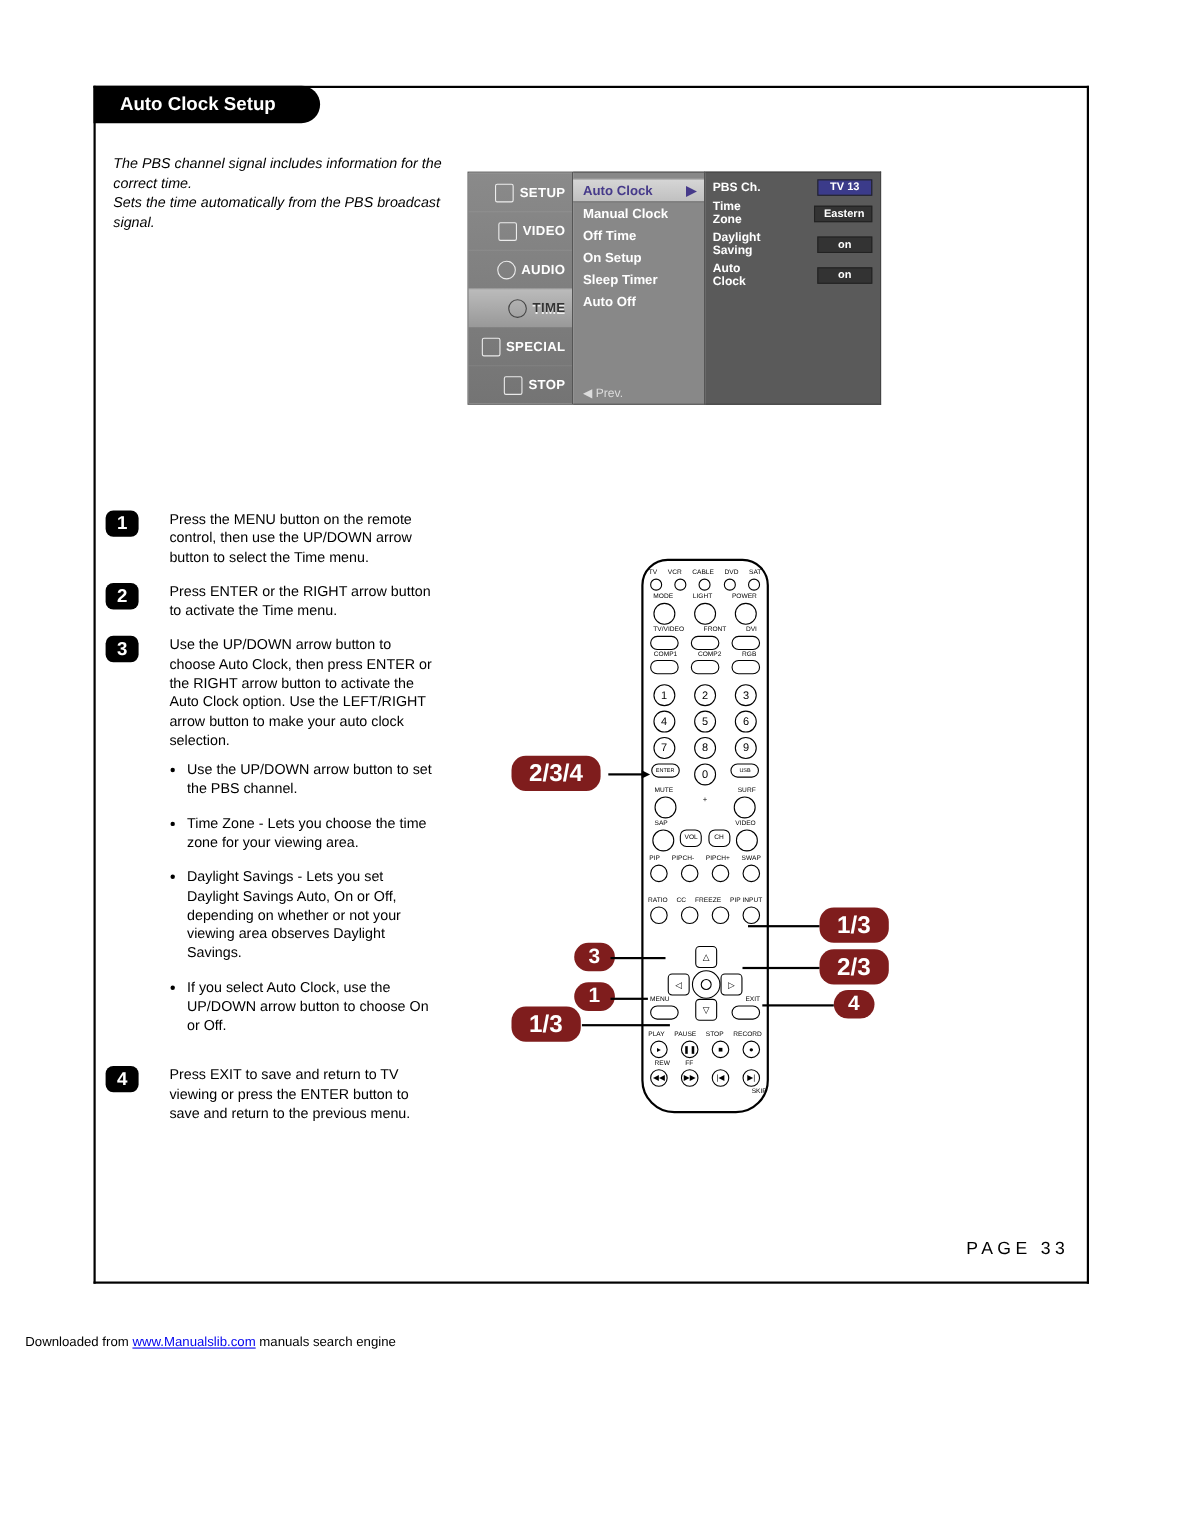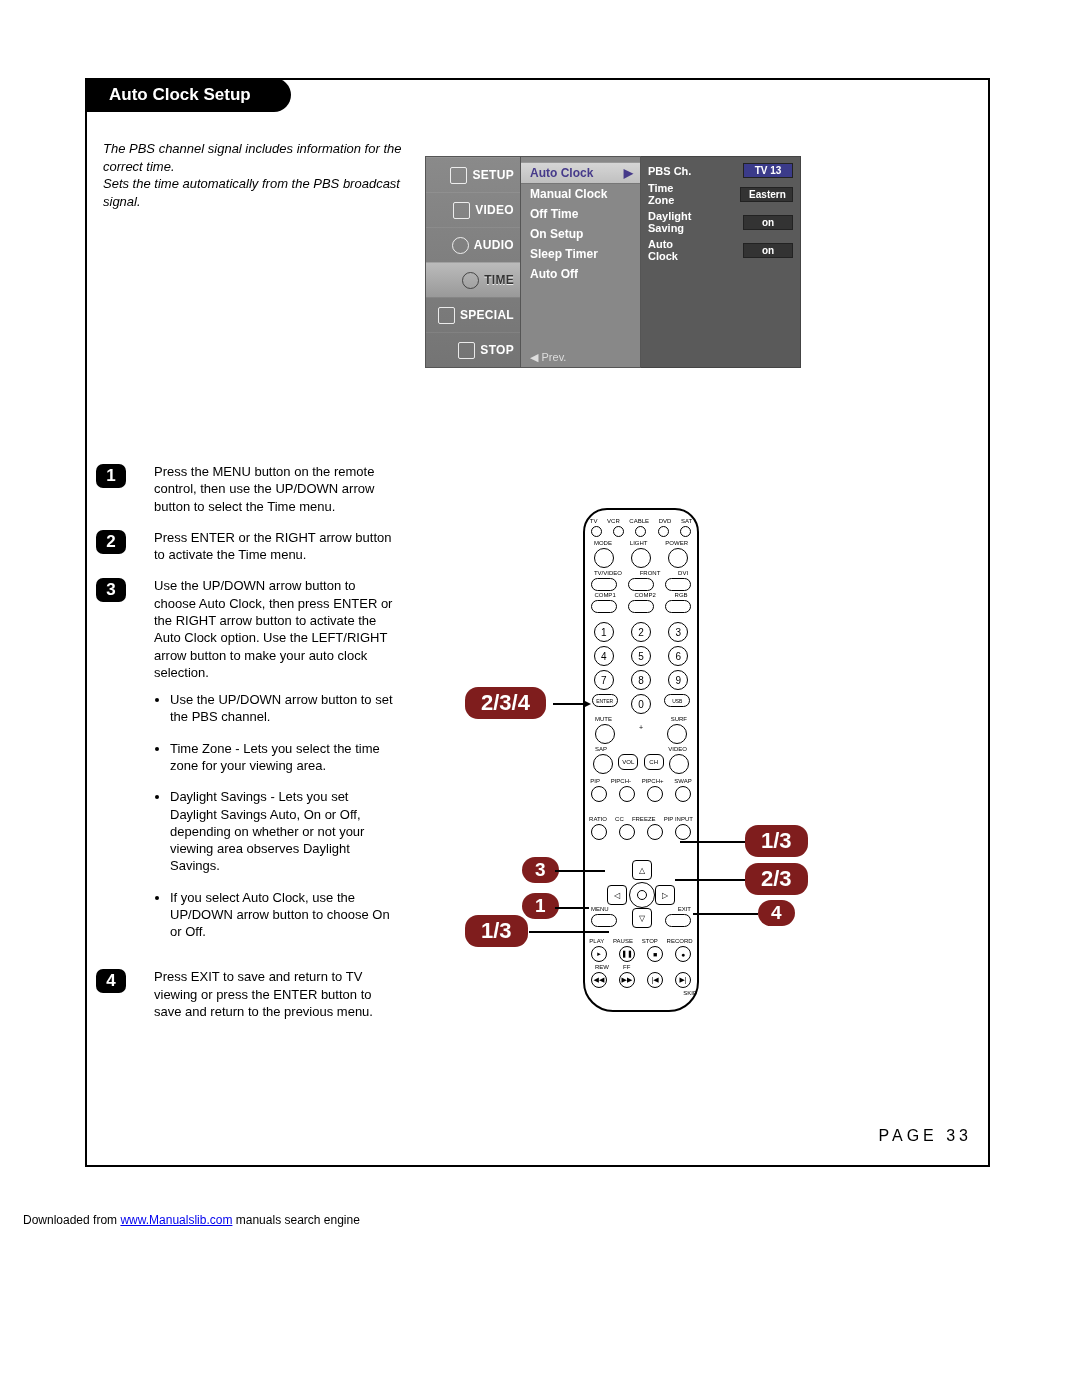--- a/index.html
+++ b/index.html
@@ -326,21 +326,21 @@
     <div class="step">
       <div class="step-num">2</div>
       <div class="step-text">Press ENTER or the RIGHT arrow button to activate the Time menu.</div>
     </div>
     <div class="step">
       <div class="step-num">3</div>
       <div class="step-text">
         <span>Use the UP/DOWN arrow button to choose Auto Clock, then press ENTER or the RIGHT arrow button to activate the Auto Clock option. Use the LEFT/RIGHT arrow button to make your auto clock selection.</span>
         <ul>
           <li>Use the UP/DOWN arrow button to set the PBS channel.</li>
-          <li>Time Zone - Lets you select the time zone for your viewing area.</li>
+          <li>Time Zone - Lets you choose the time zone for your viewing area.</li>
           <li>Daylight Savings - Lets you set Daylight Savings Auto, On or Off, depending on whether or not your viewing area observes Daylight Savings.</li>
           <li>If you select Auto Clock, use the UP/DOWN arrow button to choose On or Off.</li>
         </ul>
       </div>
     </div>
     <div class="step">
       <div class="step-num">4</div>
       <div class="step-text">Press EXIT to save and return to TV viewing or press the ENTER button to save and return to the previous menu.</div>
     </div>
   </div>

